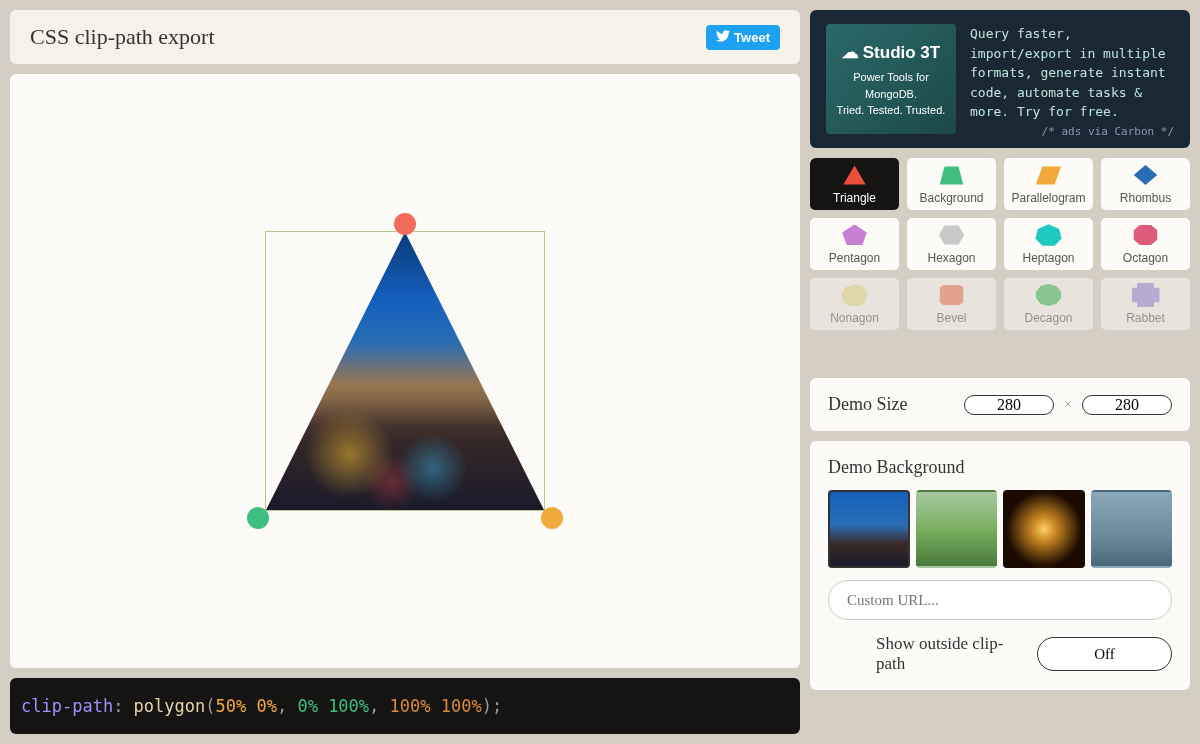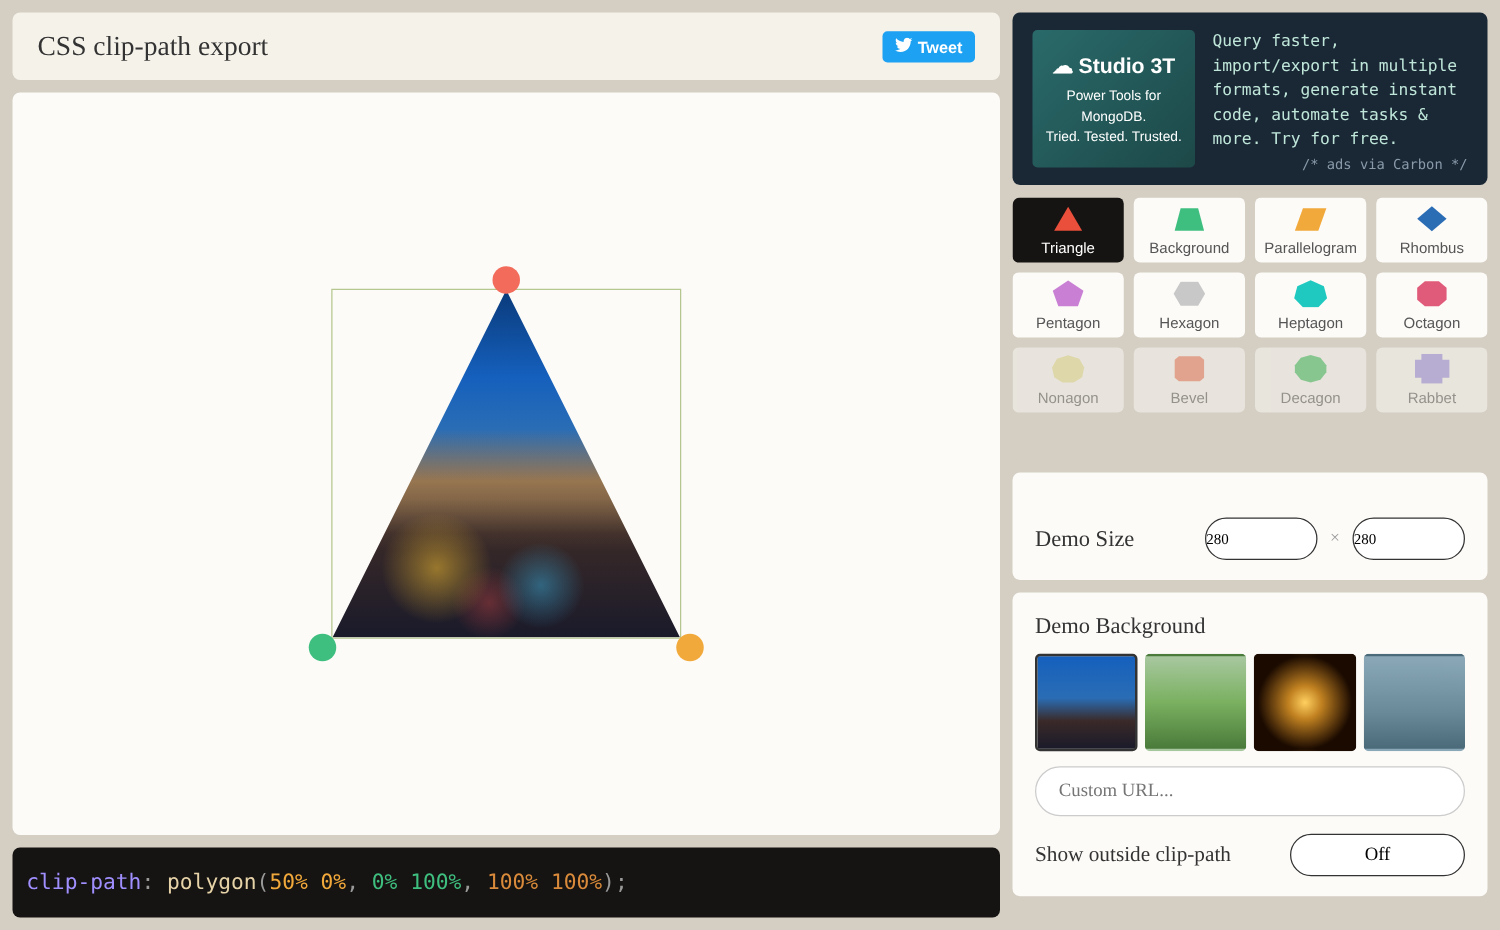--- a/index.html
+++ b/index.html
@@ -41,34 +41,34 @@
 .ad-tag { color: #8a9aa8; font-size: 11px; text-align: right; margin-top: 2px; }
 
 .shapes-panel { background: #d4cec3; border-radius: 6px; height: 210px; overflow: hidden; }
 .shapes-grid { display: grid; grid-template-columns: repeat(4, 1fr); gap: 8px; }
 .shape-tile { background: #fcfbf8; border-radius: 5px; height: 52px; display: flex; flex-direction: column; align-items: center; justify-content: center; gap: 4px; cursor: pointer; font-size: 12px; color: #555; font-family: Arial; }
 .shape-tile.active { background: #161412; color: #fff; }
 .shape-tile.faded { opacity: .5; }
 .shape-icon { width: 28px; height: 24px; }
 
 .panel { background: #fcfbf8; border-radius: 6px; padding: 16px 18px; }
-.panel-row { display: flex; align-items: center; gap: 10px; margin-top: 20px; }
+.panel-row { display: flex; align-items: center; gap: 10px; }
 .panel-title { font-size: 18px; color: #333; }
-.size-input { border: 1.5px solid #333; border-radius: 999px; width: 90px; height: 34px; text-align: left; font-size: 12px; font-family: Georgia; background: #fff; }
+.size-input { border: 1.5px solid #333; border-radius: 999px; width: 90px; height: 20px; text-align: center; font-size: 16px; font-family: Georgia; background: #fff; }
 .mult { color: #999; font-size: 14px; }
 
 .bg-thumbs { display: flex; gap: 6px; margin: 12px 0; }
 .thumb { width: 84px; height: 78px; border-radius: 4px; cursor: pointer; border: 2px solid transparent; }
 .thumb.sel { border-color: #333; }
 .t1 { background: linear-gradient(to bottom, #1560bd 0%, #2a6db5 45%, #3a2a28 70%, #1a1a2a 100%); }
 .t2 { background: linear-gradient(to bottom, #a8c8a0 0%, #7ab060 50%, #4a7a3a 100%); }
 .t3 { background: radial-gradient(circle at 50% 50%, #ffd060 0%, #c08020 25%, #1a0a00 70%); }
 .t4 { background: linear-gradient(to bottom, #8aa8b8 0%, #6a8a9a 60%, #4a6a7a 100%); }
 .url-input { width: 100%; border: 1.5px solid #ccc; border-radius: 999px; height: 40px; padding: 0 18px; font-family: Georgia; font-size: 15px; color: #888; margin-bottom: 14px; }
-.toggle-row { display: flex; align-items: center; justify-content: space-between; gap: 10px; }
+.toggle-row { display: flex; align-items: center; justify-content: space-between; gap: 10px; margin-left: 48px; }
 .toggle-btn { border: 1.5px solid #333; border-radius: 999px; width: 140px; height: 34px; background: #fff; font-family: Georgia; font-size: 15px; cursor: pointer; }
 </style>
 </head>
 <body>
 
 <div class="app">
   <div class="left">
     <div class="header">
       <h1>CSS clip-path export</h1>
       <button class="tweet-btn">

